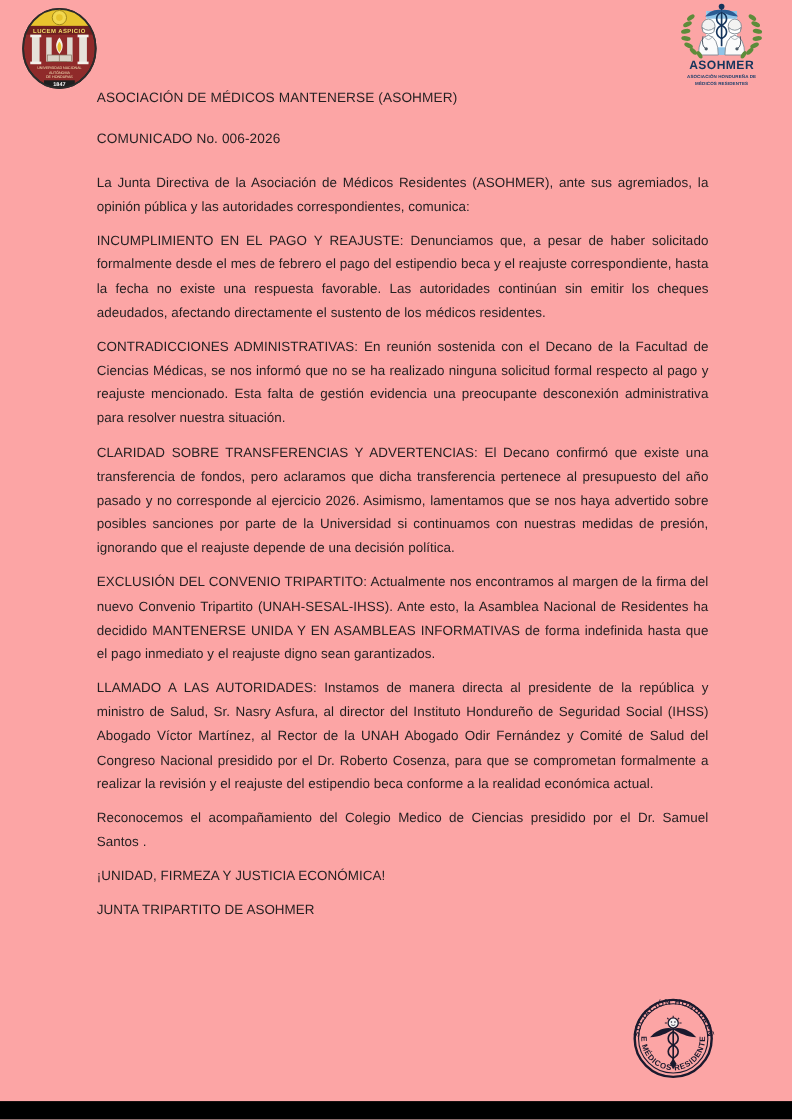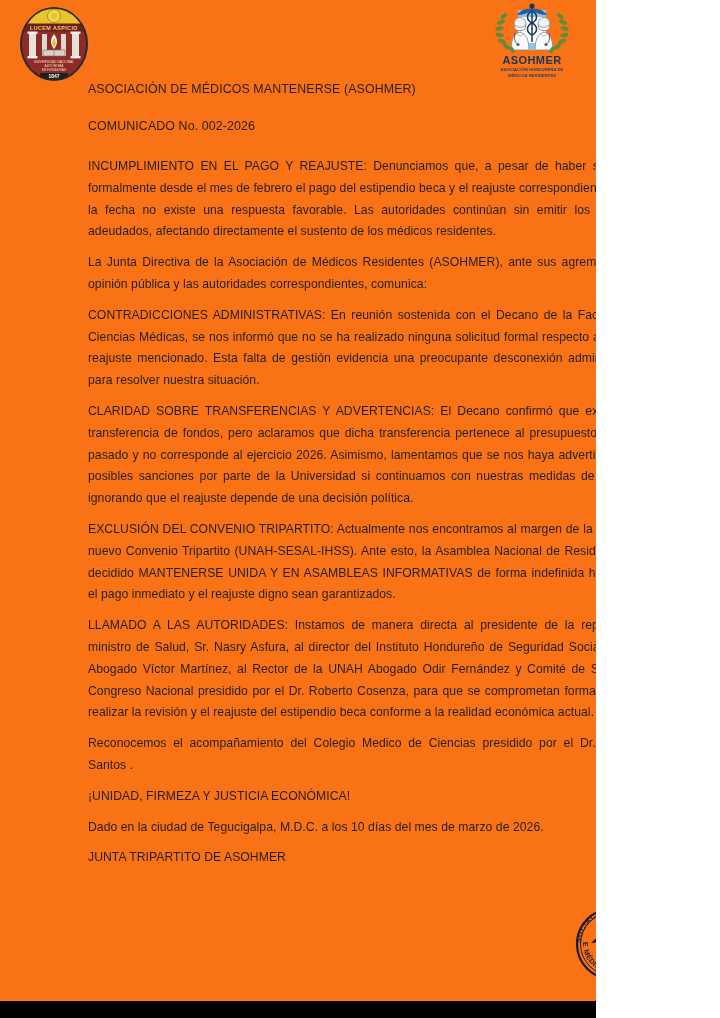--- a/index.html
+++ b/index.html
@@ -6,23 +6,23 @@
     margin: 0;
     padding: 0;
     background: #ffffff;
   }
   body {
     font-family: "Liberation Sans", sans-serif;
     -webkit-font-smoothing: antialiased;
   }
   .page {
     position: relative;
-    width: 596px;
+    width: 720px;
     height: 1018px;
-    background: #f97316;
+    background: #fca5a5;
     overflow: hidden;
   }
 
   
   .header {
     position: relative;
     height: 84px;
   }
 
   
@@ -214,40 +214,39 @@
       <div class="asohmer-name">ASOHMER</div>
       <div class="asohmer-sub">ASOCIACIÓN HONDUREÑA DE</div>
       <div class="asohmer-sub">MÉDICOS RESIDENTES</div>
     </div>
   </div>
 
   <div class="content">
 
     <div class="heading-line">ASOCIACIÓN DE MÉDICOS MANTENERSE (ASOHMER)</div>
 
-    <div class="heading-line">COMUNICADO No. 002-2026</div>
+    <div class="heading-line">COMUNICADO No. 006-2026</div>
+
+    <p class="para">La Junta Directiva de la Asociación de Médicos Residentes (ASOHMER), ante sus agremiados, la opinión pública y las autoridades correspondientes, comunica:</p>
 
     <p class="para">INCUMPLIMIENTO EN EL PAGO Y REAJUSTE: Denunciamos que, a pesar de haber solicitado formalmente desde el mes de febrero el pago del estipendio beca y el reajuste correspondiente, hasta la fecha no existe una respuesta favorable. Las autoridades continúan sin emitir los cheques adeudados, afectando directamente el sustento de los médicos residentes.</p>
 
-    <p class="para">La Junta Directiva de la Asociación de Médicos Residentes (ASOHMER), ante sus agremiados, la opinión pública y las autoridades correspondientes, comunica:</p>
-
     <p class="para">CONTRADICCIONES ADMINISTRATIVAS: En reunión sostenida con el Decano de la Facultad de Ciencias Médicas, se nos informó que no se ha realizado ninguna solicitud formal respecto al pago y reajuste mencionado. Esta falta de gestión evidencia una preocupante desconexión administrativa para resolver nuestra situación.</p>
 
     <p class="para">CLARIDAD SOBRE TRANSFERENCIAS Y ADVERTENCIAS: El Decano confirmó que existe una transferencia de fondos, pero aclaramos que dicha transferencia pertenece al presupuesto del año pasado y no corresponde al ejercicio 2026. Asimismo, lamentamos que se nos haya advertido sobre posibles sanciones por parte de la Universidad si continuamos con nuestras medidas de presión, ignorando que el reajuste depende de una decisión política.</p>
 
     <p class="para">EXCLUSIÓN DEL CONVENIO TRIPARTITO: Actualmente nos encontramos al margen de la firma del nuevo Convenio Tripartito (UNAH-SESAL-IHSS). Ante esto, la Asamblea Nacional de Residentes ha decidido MANTENERSE UNIDA Y EN ASAMBLEAS INFORMATIVAS de forma indefinida hasta que el pago inmediato y el reajuste digno sean garantizados.</p>
 
     <p class="para">LLAMADO A LAS AUTORIDADES: Instamos de manera directa al presidente de la república y ministro de Salud, Sr. Nasry Asfura, al director del Instituto Hondureño de Seguridad Social (IHSS) Abogado Víctor Martínez, al Rector de la UNAH Abogado Odir Fernández y Comité de Salud del Congreso Nacional presidido por el Dr. Roberto Cosenza, para que se comprometan formalmente a realizar la revisión y el reajuste del estipendio beca conforme a la realidad económica actual.</p>
 
     <p class="para">Reconocemos el acompañamiento del Colegio Medico de Ciencias presidido por el Dr. Samuel Santos .</p>
 
 
     <p class="para">¡UNIDAD, FIRMEZA Y JUSTICIA ECONÓMICA!</p>
 
-    <p class="para">Dado en la ciudad de Tegucigalpa, M.D.C. a los 10 días del mes de marzo de 2026.</p>
 
     <p class="para">JUNTA TRIPARTITO DE ASOHMER</p>
   </div>
 
   <div class="stamp">
     <svg viewBox="0 0 92 92" width="92" height="92" aria-hidden="true">
       <defs>
         <path id="arcTop" d="M 15 46 A 31 31 0 0 1 77 46"></path>
         <path id="arcBottom" d="M 17 46 A 29 29 0 0 0 75 46"></path>
       </defs>

